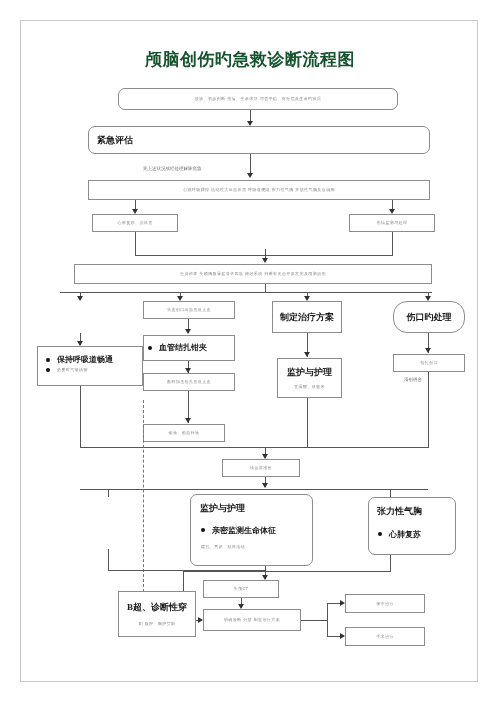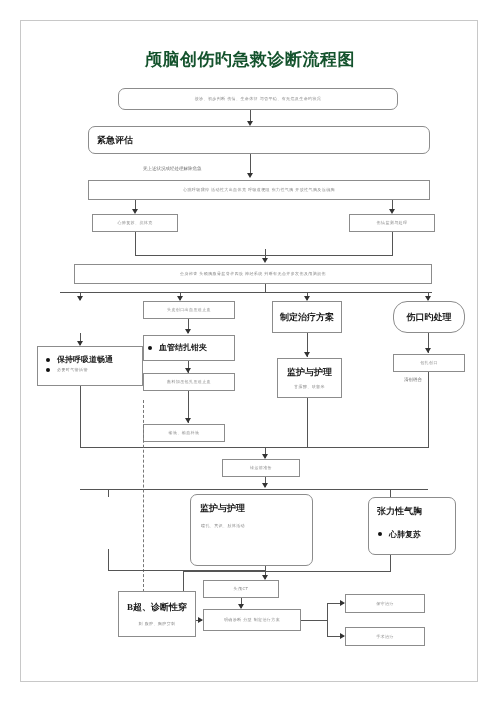--- a/index.html
+++ b/index.html
@@ -273,20 +273,24 @@
   <div class="vline" style="left:108px; top:489px; height:8px;"></div>
   <div class="vline" style="left:390px; top:489px; height:8px;"></div>
 
   <div class="vline dashed" style="left:143px; top:400px; height:192px;"></div>
 
   <div class="vline" style="left:108px; top:549px; height:22px;"></div>
   <div class="hline" style="left:108px; top:570px; width:157px;"></div>
 
   <div class="node rounded" style="left:190px; top:494px; width:123px; height:72px; padding:7px 6px;">
     <div class="t-big" style="margin-left:3px;">监护与护理</div>
+    <div class="bullet-row" style="margin-top:10px;">
+      <span class="bullet-dot"></span>
+      <span class="t-mid">亲密监测生命体征</span>
+    </div>
     <div class="bullet-row" style="margin-top:8px;">
       <span class="t-blur">瞳孔、意识、肢体活动</span>
     </div>
   </div>
 
   <div class="node rounded" style="left:368px; top:497px; width:88px; height:58px; padding:7px 5px;">
     <div class="t-big" style="margin-left:3px;">张力性气胸</div>
     <div class="bullet-row" style="margin-top:11px;">
       <span class="bullet-dot"></span>
       <span class="t-mid">心肺复苏</span>

